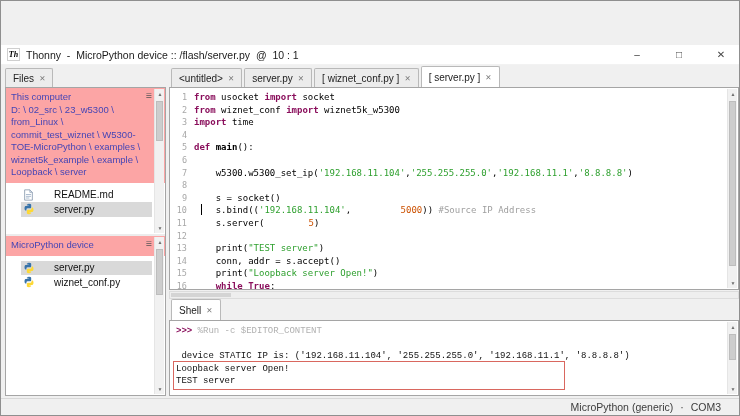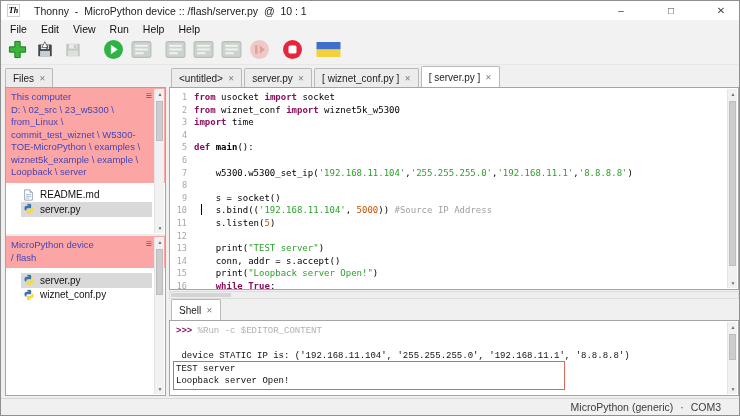--- a/index.html
+++ b/index.html
@@ -1,21 +1,21 @@
 <!DOCTYPE html>
 <html><head>
 <meta charset="utf-8">
 <style>
   html,body{margin:0;padding:0;background:#d6d6d6;}
   *{box-sizing:border-box;}
   .window{position:relative;width:740px;height:416px;background:#f0f0f0;
     font-family:"Liberation Sans",sans-serif;border:1px solid #8f8f8f;overflow:hidden;}
 
   
-  .titlebar{height:19px;display:flex;align-items:center;background:#ffffff;padding-left:6px;gap:14px;}
+  .titlebar{height:19px;display:flex;align-items:center;background:#ffffff;padding-left:6px;gap:6px;margin-top:44px;}
   .appicon{width:13px;height:13px;border:1px solid #cfcfcf;background:#fff;display:flex;align-items:center;
     justify-content:center;font:italic bold 8px "Liberation Serif",serif;color:#000;flex:0 0 13px;}
   .title{flex:1;font-size:10.5px;color:#1a1a1a;white-space:pre;overflow:hidden;}
   .wctrl{width:36px;height:19px;line-height:19px;text-align:center;font-size:10px;color:#444;}
 
   
   .menubar{height:15px;display:flex;align-items:flex-end;background:#f2f2f2;font-size:10.5px;color:#111;padding-left:2px;}
   .mitem{padding:0 7px;}
 
   
@@ -38,41 +38,41 @@
   .tclose{font-size:7.5px;color:#777;}
 
   
   .files-col{position:absolute;left:4px;top:0;width:161px;bottom:0;}
   .files-body{position:absolute;top:22px;left:0;right:0;bottom:2px;background:#fff;border:1px solid #a5a5a5;
     display:flex;flex-direction:column;overflow:hidden;}
   .fsec{position:relative;height:146px;overflow:hidden;}
   .fsec2{flex:1;height:auto;border-top:2px solid #ececec;}
   .fh{background:#fca5a5;color:#4545b5;font-size:9.5px;line-height:12.5px;padding:3px 18px 4px 5px;position:relative;}
   .fh-menu{position:absolute;top:2px;right:13px;font-size:7px;color:#555;}
-  .frow{display:flex;align-items:center;gap:5px;height:14.5px;margin:0 13px 0 15px;padding-left:2px;
+  .frow{display:flex;align-items:center;gap:19px;height:14.5px;margin:0 13px 0 15px;padding-left:2px;
     font-size:10px;color:#111;}
   .fh + .frow{margin-top:5px;}
   .frow.selected{background:#d9d9d9;}
   .ficon{display:flex;width:12px;flex:0 0 12px;}
   .flabel{white-space:nowrap;}
 
   .splitter{position:absolute;left:165px;top:0;width:3px;bottom:0;}
 
   
   .editor-col{position:absolute;left:168px;right:0;top:0;bottom:0;}
   .editor-col .ptab-row{padding-left:2px;}
   .editor-body{position:absolute;top:22px;left:0;right:0;height:203px;background:#fff;border:1px solid #a5a5a5;overflow:hidden;}
   #code-lines{padding:3px 0 0 2px;font:9px/12.6px "DejaVu Sans Mono",monospace;}
   .cl{display:flex;height:12.6px;}
   .lnum{flex:0 0 22px;text-align:right;padding-right:7px;color:#a8a8a8;font-size:8.5px;}
   .ltext{white-space:pre;}
   .tk-kw{color:#8a0f5c;font-weight:bold;}
   .tk-def{color:#000;font-weight:bold;}
   .tk-str{color:#2fa02f;}
-  .tk-num{color:#cc5100;}
+  .tk-num{color:#cc5100;margin-left:44px;}
   .tk-com{color:#9f9f9f;}
   .tk-pl{color:#000;}
   .cursor{position:absolute;width:1px;height:11px;background:#000;}
 
   .hscroll{position:absolute;top:226px;left:0;right:0;height:8px;background:#eeeeee;border:1px solid #dcdcdc;}
   .hthumb{position:absolute;left:1px;top:1px;width:60px;height:4px;background:#d4d4d4;}
 
   
   .shell-row{position:absolute;top:233px;left:0;height:22px;display:flex;align-items:flex-end;padding-left:2px;}
   .shell-body{position:absolute;top:255px;left:0;right:0;bottom:2px;background:#fff;border:1px solid #a5a5a5;overflow:hidden;}
@@ -259,21 +259,20 @@
             </div>
             <div class="vsb">
               <span class="sarr">▲</span>
               <div class="sthumb" style="top: 12px; height: 40px;"></div>
               <span class="sarr sarr-b">▼</span>
             </div>
           </div>
           <div class="fsec fsec2">
             <div class="fh">
               <div class="fh-title">MicroPython device</div>
-              <div class="fh-path">/ flash</div>
               <span class="fh-menu">☰</span>
             </div>
             <div class="frow selected">
               <span class="ficon">
                 <svg width="12" height="12" viewBox="0 0 16 16">
                   <path d="M8 1C5 1 5.2 2.3 5.2 2.3v1.4H8v.4H3.9S2 3.9 2 7s1.6 3 1.6 3h1V8.6S4.5 7 6.1 7h3.3s1.5 0 1.5-1.5V2.6S11.2 1 8 1zM6.4 2.1a.55.55 0 1 1 0 1.1.55.55 0 0 1 0-1.1z" fill="#3873a9"></path>
                   <path d="M8 15c3 0 2.8-1.3 2.8-1.3v-1.4H8v-.4h4.1S14 12.1 14 9s-1.6-3-1.6-3h-1v1.4S11.5 9 9.9 9H6.6s-1.5 0-1.5 1.5v2.9S4.8 15 8 15zm1.6-1.1a.55.55 0 1 1 0-1.1.55.55 0 0 1 0 1.1z" fill="#fdd835"></path>
                 </svg>
               </span>
               <span class="flabel">server.py</span>
@@ -354,21 +353,21 @@
             <div class="cl">
               <span class="lnum">9</span>
               <span class="ltext"><span class="tk-pl">    s = socket()</span></span>
             </div>
             <div class="cl">
               <span class="lnum">10</span>
               <span class="ltext"><span class="tk-pl">    s.bind((</span><span class="tk-str">'192.168.11.104'</span><span class="tk-pl">, </span><span class="tk-num">5000</span><span class="tk-pl">)) </span><span class="tk-com">#Source IP Address</span></span>
             </div>
             <div class="cl">
               <span class="lnum">11</span>
-              <span class="ltext"><span class="tk-pl">    s.listen(</span><span class="tk-num">5</span><span class="tk-pl">)</span></span>
+              <span class="ltext"><span class="tk-pl">    s.server(</span><span class="tk-num">5</span><span class="tk-pl">)</span></span>
             </div>
             <div class="cl">
               <span class="lnum">12</span>
               <span class="ltext"></span>
             </div>
             <div class="cl">
               <span class="lnum">13</span>
               <span class="ltext"><span class="tk-pl">    print(</span><span class="tk-str">"TEST server"</span><span class="tk-pl">)</span></span>
             </div>
             <div class="cl">
@@ -401,22 +400,22 @@
           <span>Shell</span>
           <span class="tclose">✕</span>
         </div>
       </div>
 
       <div class="shell-body">
         <div id="shell-lines">
             <div class="sl"><span class="tk-prompt">&gt;&gt;&gt; </span><span class="tk-magic">%Run -c $EDITOR_CONTENT</span></div>
             <div class="sl"></div>
             <div class="sl"><span class="tk-out"> device STATIC IP is: ('192.168.11.104', '255.255.255.0', '192.168.11.1', '8.8.8.8')</span></div>
+            <div class="sl"><span class="tk-out">Loopback server Open!</span></div>
             <div class="sl"><span class="tk-out">TEST server</span></div>
-            <div class="sl"><span class="tk-out">Loopback server Open!</span></div>
           </div>
         <div class="hlbox" style="top: 39.5px; height: 29px;"></div>
       <div class="vsb">
             <span class="sarr">▲</span>
             <div class="sthumb" style="top: 12px; height: 26px;"></div>
             <span class="sarr sarr-b">▼</span>
           </div>
         </div>
     </div>
   </div>

